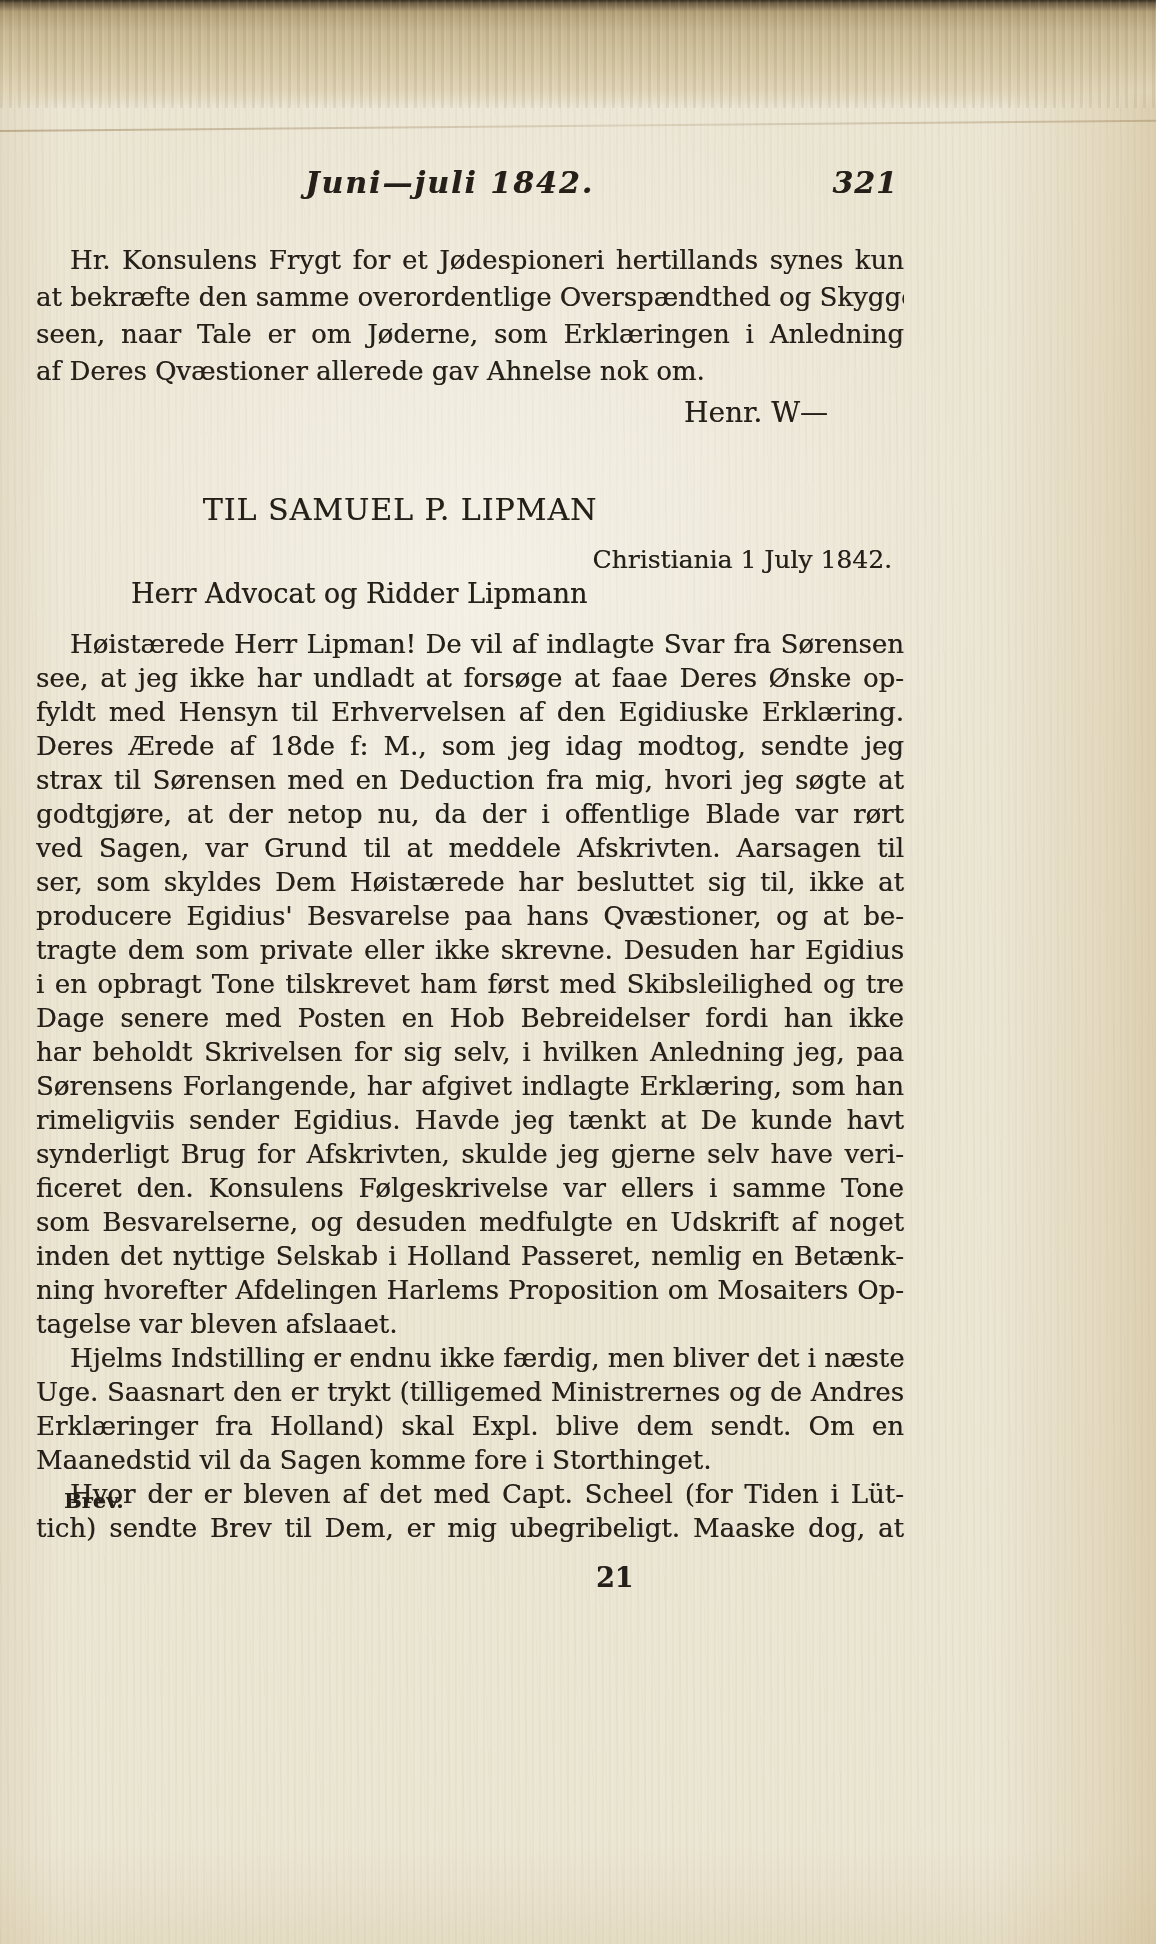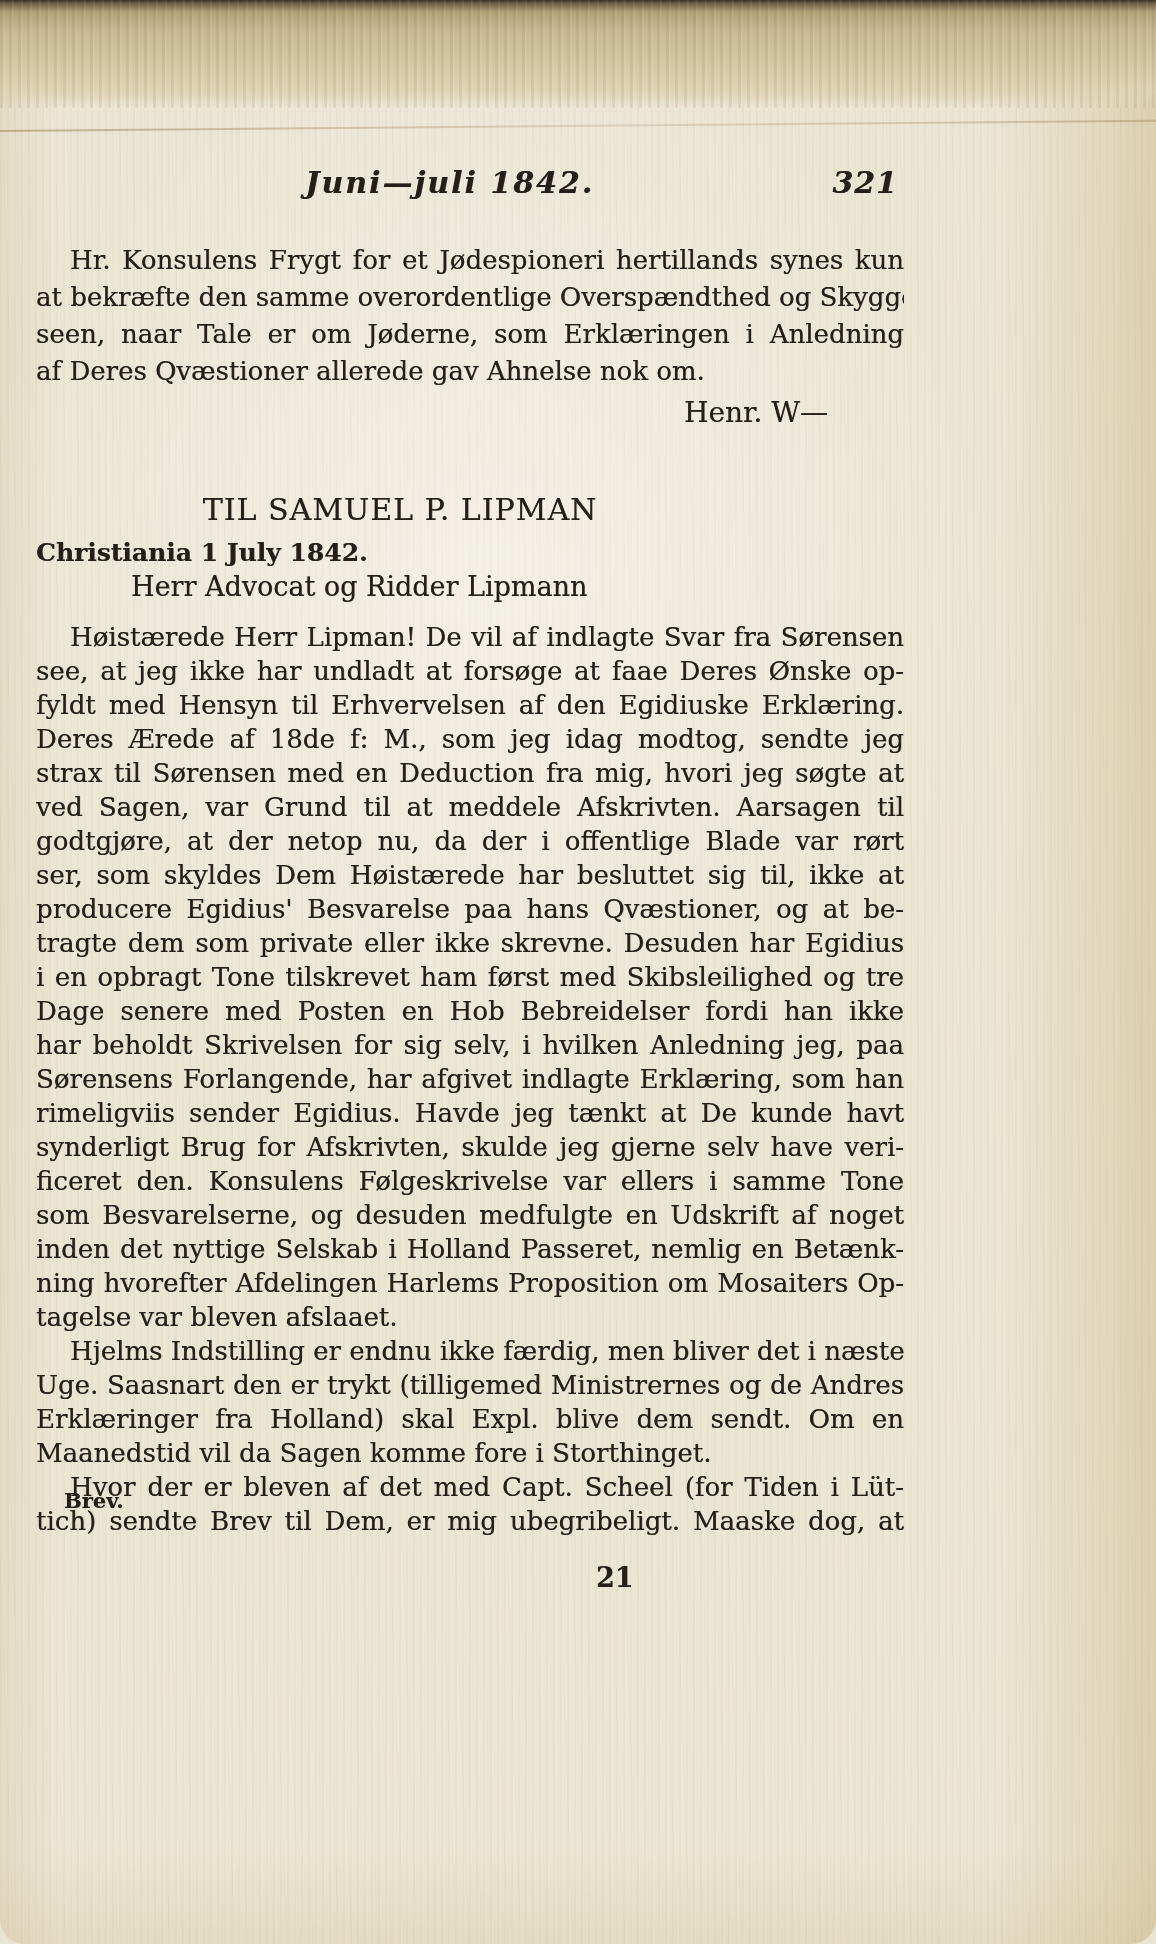--- a/index.html
+++ b/index.html
@@ -18,21 +18,20 @@
   .page {
     position: absolute;
     inset: 0;
     background-color: #ebe5d3;
     background-image:
       radial-gradient(ellipse 62% 40% at 42% 30%, rgba(255,255,255,0.45), rgba(255,255,255,0) 72%),
       linear-gradient(90deg, rgba(190,166,118,0.16) 0%, rgba(190,166,118,0) 5%, rgba(190,166,118,0) 86%, rgba(198,170,112,0.20) 95%, rgba(186,156,96,0.30) 100%),
       linear-gradient(0deg, rgba(200,178,128,0.20) 0%, rgba(200,178,128,0) 5%),
       repeating-linear-gradient(90deg, rgba(158,142,106,0.05) 0px, rgba(158,142,106,0.05) 2px, rgba(255,255,255,0.05) 2px, rgba(255,255,255,0.05) 4px, rgba(0,0,0,0) 4px, rgba(0,0,0,0) 7px),
       repeating-linear-gradient(88deg, rgba(140,124,90,0.03) 0px, rgba(140,124,90,0.03) 1px, rgba(0,0,0,0) 1px, rgba(0,0,0,0) 13px);
-    border-radius: 25px;
   }
   
   .top-band {
     position: absolute;
     top: 0; left: 0; right: 0;
     height: 108px;
     background-image:
       repeating-linear-gradient(90deg, rgba(110,92,62,0.10) 0px, rgba(110,92,62,0.10) 3px, rgba(255,255,255,0.07) 3px, rgba(255,255,255,0.07) 5px, rgba(0,0,0,0) 5px, rgba(0,0,0,0) 9px),
       linear-gradient(180deg, #352d21 0%, #6d5e45 3%, #b3a178 11%, #c9b994 30%, #d5c7a4 58%, #e0d4b6 84%, rgba(235,229,211,0) 100%);
   }
@@ -96,26 +95,25 @@
   .letter-heading {
     margin-top: 62px;
     width: 100%;
     text-align: center;
     transform: translateX(-70px);
     font-size: 30px;
     line-height: 36px;
     letter-spacing: 1px;
   }
   .dateline {
-    margin-top: 8px;
-    text-align: left;
+    margin-top: 15px;
+    text-align: right;
     padding-right: 12px;
     font-size: 25px;
     line-height: 33px;
-    font-weight: bold;
   }
   .salutation {
     padding-left: 95px;
     font-size: 27px;
     line-height: 35px;
   }
   .body-para { margin-top: 16px; }
   .catchword {
     position: absolute;
     left: 64px; top: 1488px;
@@ -162,22 +160,22 @@
       <div class="dateline">Christiania 1 July 1842.</div>
 
       <div class="salutation">Herr Advocat og Ridder Lipmann</div>
 
       <div class="para body-para indent">
           <div class="line">Høistærede Herr Lipman! De vil af indlagte Svar fra Sørensen</div>
           <div class="line">see, at jeg ikke har undladt at forsøge at faae Deres Ønske op-</div>
           <div class="line">fyldt med Hensyn til Erhvervelsen af den Egidiuske Erklæring.</div>
           <div class="line">Deres Ærede af 18de f: M., som jeg idag modtog, sendte jeg</div>
           <div class="line">strax til Sørensen med en Deduction fra mig, hvori jeg søgte at</div>
+          <div class="line">godtgjøre, at der netop nu, da der i offentlige Blade var rørt</div>
           <div class="line">ved Sagen, var Grund til at meddele Afskrivten.  Aarsagen til</div>
-          <div class="line">godtgjøre, at der netop nu, da der i offentlige Blade var rørt</div>
           <div class="line">ser, som skyldes Dem Høistærede har besluttet sig til, ikke at</div>
           <div class="line">producere Egidius' Besvarelse paa hans Qvæstioner, og at be-</div>
           <div class="line">tragte dem som private eller ikke skrevne.  Desuden har Egidius</div>
           <div class="line">i en opbragt Tone tilskrevet ham først med Skibsleilighed og tre</div>
           <div class="line">Dage senere med Posten en Hob Bebreidelser fordi han ikke</div>
           <div class="line">har beholdt Skrivelsen for sig selv, i hvilken Anledning jeg, paa</div>
           <div class="line">Sørensens Forlangende, har afgivet indlagte Erklæring, som han</div>
           <div class="line">rimeligviis sender Egidius.  Havde jeg tænkt at De kunde havt</div>
           <div class="line">synderligt Brug for Afskrivten, skulde jeg gjerne selv have veri-</div>
           <div class="line">ficeret den.  Konsulens Følgeskrivelse var ellers i samme Tone</div>

